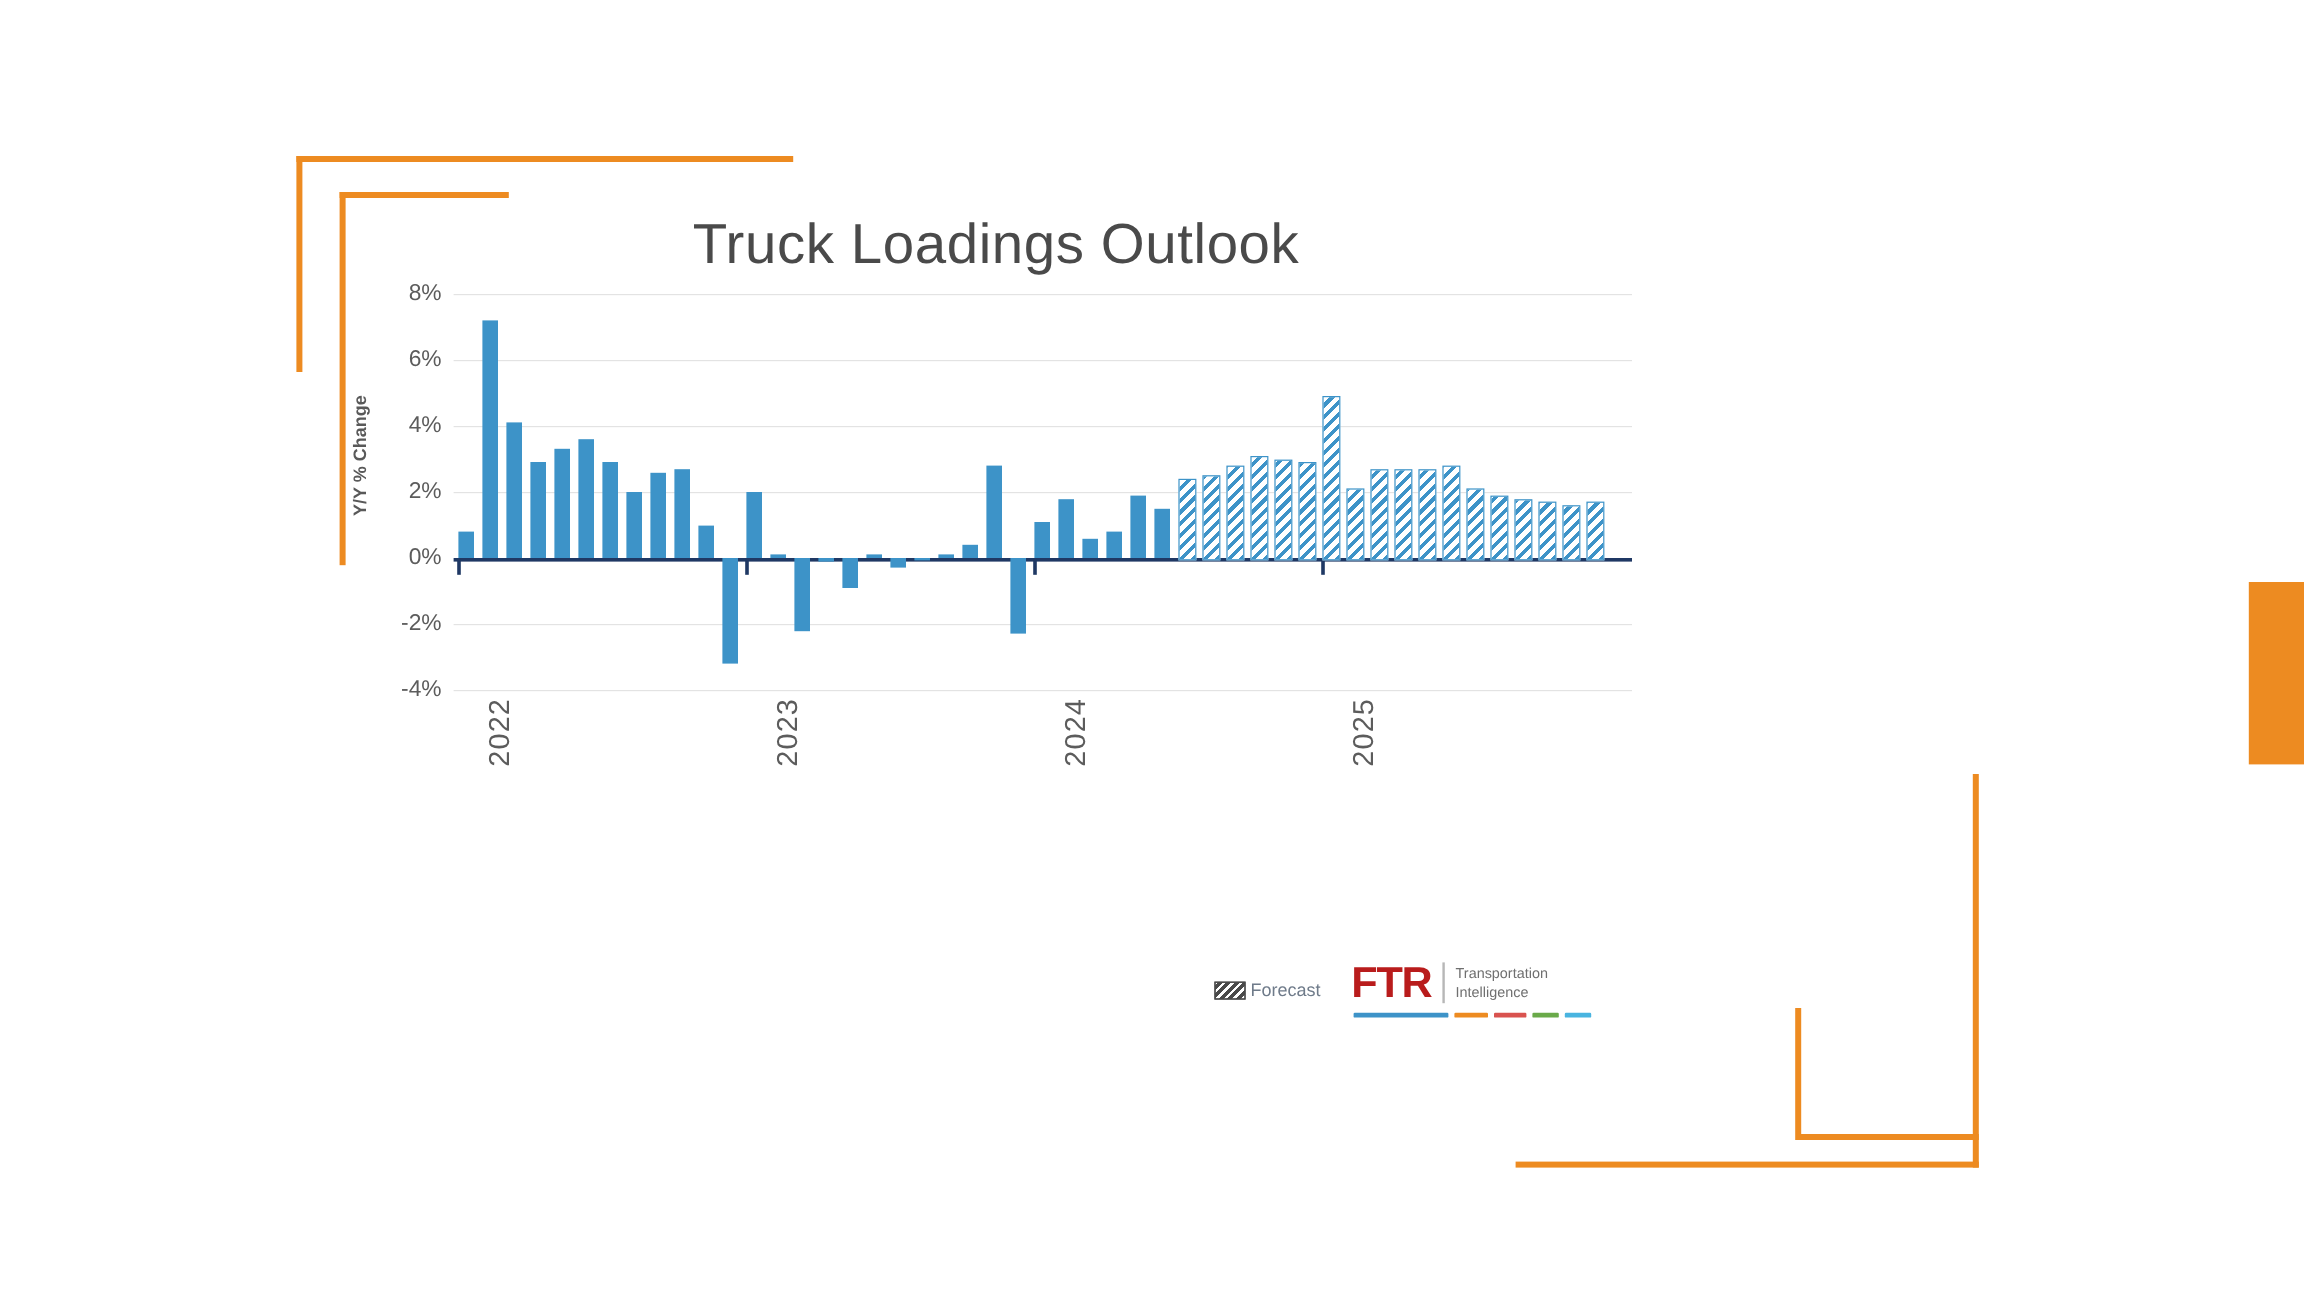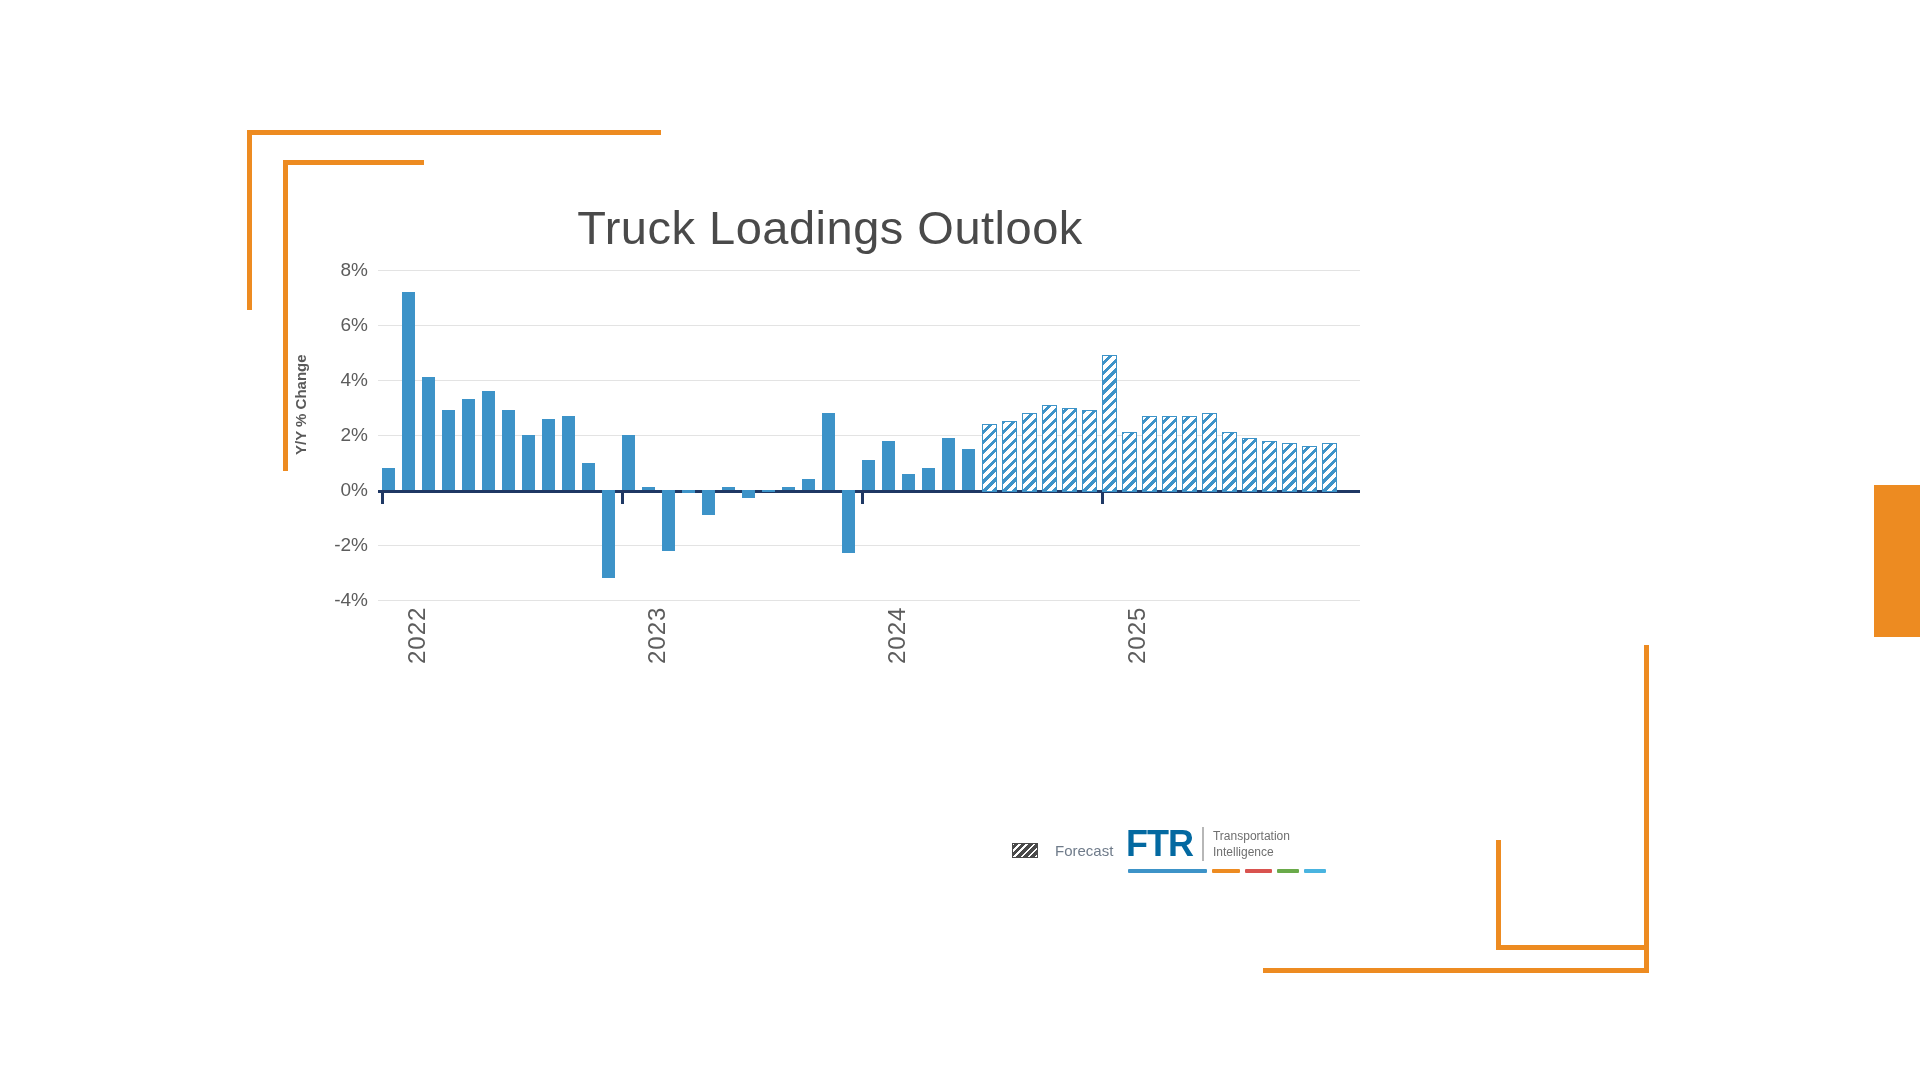--- a/index.html
+++ b/index.html
@@ -32,21 +32,21 @@
   
   #deco-br-inner-v { left: 1496px; top: 840px; width: 5px;  height: 110px; }
   #deco-br-inner-h { left: 1497px; top: 945px; width: 152px; height: 5px; }
   
   #deco-right-bar { right: 0px; top: 485px; width: 46px; height: 152px; }
 
   
   #chart-card {
     position: absolute;
     left: 300px;
-    top: 175px;
+    top: 150px;
     width: 1060px;
     height: 750px;
   }
 
   #chart-title {
     text-align: center;
     font-size: 47px;
     color: #4a4a4a;
     font-weight: 400;
     letter-spacing: 0.5px;
@@ -175,21 +175,21 @@
     color: #6b6b6b;
     line-height: 1.55;
   }
   #note-seasonal { font-style: italic; }
   #legend {
     position: absolute;
     left: 712px;
     top: 22px;
     display: flex;
     align-items: center;
-    gap: 17px;
+    gap: 4px;
   }
   #legend-swatch {
     width: 24px;
     height: 13px;
     background-color: #4a4a4a;
     background-image: repeating-linear-gradient(
       -45deg,
       #ffffff 0px, #ffffff 2px,
       #4a4a4a 2px, #4a4a4a 5px
     );
@@ -206,21 +206,21 @@
     width: 200px;
   }
   #ftr-logo-row {
     display: flex;
     align-items: center;
     gap: 9px;
   }
   #ftr-wordmark {
     font-size: 36px;
     font-weight: bold;
-    color: #0369a1;
+    color: #b91c1c;
     letter-spacing: -1px;
     line-height: 1;
     font-family: "Liberation Sans", sans-serif;
   }
   #ftr-divider {
     width: 2px;
     height: 34px;
     background: #b7b7b7;
   }
   #ftr-tagline {

